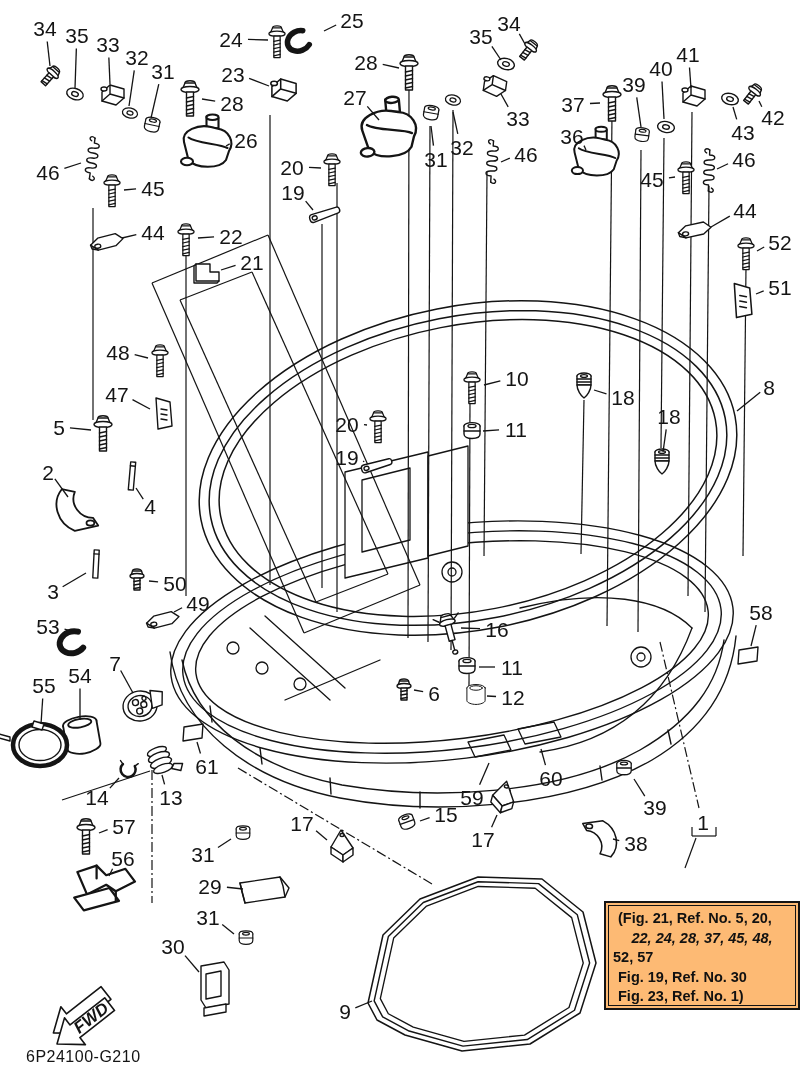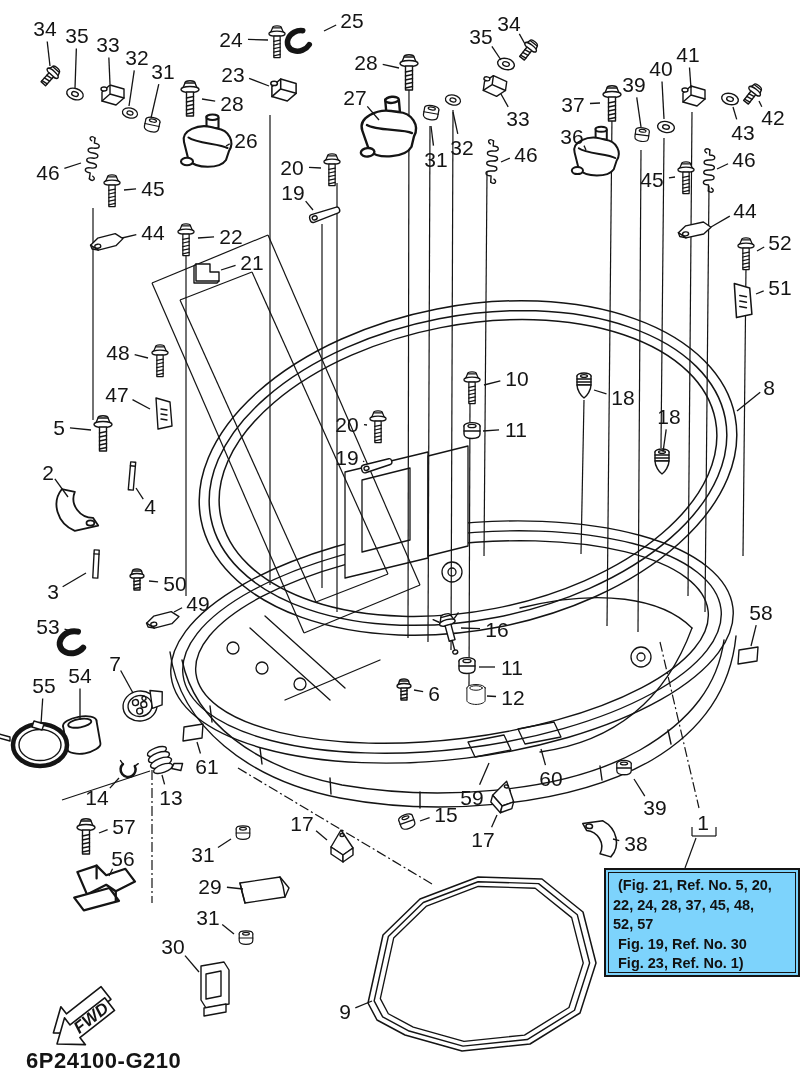--- a/index.html
+++ b/index.html
@@ -1,28 +1,28 @@
 <!DOCTYPE html>
 <html><head>
 <meta charset="utf-8">
 <style>
   html,body{margin:0;padding:0;background:#e8e8e8;}
   #page{position:relative;width:812px;height:1081px;background:#ffffff;overflow:hidden;
         font-family:"Liberation Sans",sans-serif;padding-left:18px;}
   #art{position:absolute;left:0;top:0;}
   .callout-text{font-family:"Liberation Sans",sans-serif;font-size:21px;fill:#141414;}
-  .notebox{position:absolute;left:604px;top:868px;width:196px;height:109px;
-           border:2px solid #141414;background:#7dd3fc;padding:2px;box-sizing:border-box;}
+  .notebox{position:absolute;left:604px;top:901px;width:196px;height:109px;
+           border:2px solid #141414;background:#fdba74;padding:2px;box-sizing:border-box;}
   .notebox-inner{border:1px solid #141414;width:100%;height:100%;box-sizing:border-box;
            padding:3px 4px 0 4px;font-weight:bold;font-size:14.5px;line-height:19.5px;color:#111;}
-  .nb-c{text-align:left;}
+  .nb-c{text-align:center;font-style:italic;}
   .nb-r{text-align:left;padding-right:8px;}
   .nb-l{text-align:left;padding-left:5px;}
-  .partcode{position:absolute;left:26px;top:1048px;font-size:22px;color:#141414;
-           letter-spacing:0.5px;font-weight:bold;}
+  .partcode{position:absolute;left:26px;top:1048px;font-size:16px;color:#141414;
+           letter-spacing:0.5px;}
 </style>
 </head>
 <body>
 
 <div id="page">
   <svg id="art" width="812" height="1081" viewBox="0 0 812 1081">
 
     <g stroke="#141414" stroke-width="1.4" fill="none" stroke-linejoin="round" stroke-linecap="round">
       <ellipse cx="452" cy="642" rx="283" ry="117" transform="rotate(-7 452 642)" fill="#ffffff"></ellipse>
       <ellipse cx="452" cy="642" rx="271" ry="107" transform="rotate(-7 452 642)"></ellipse>

